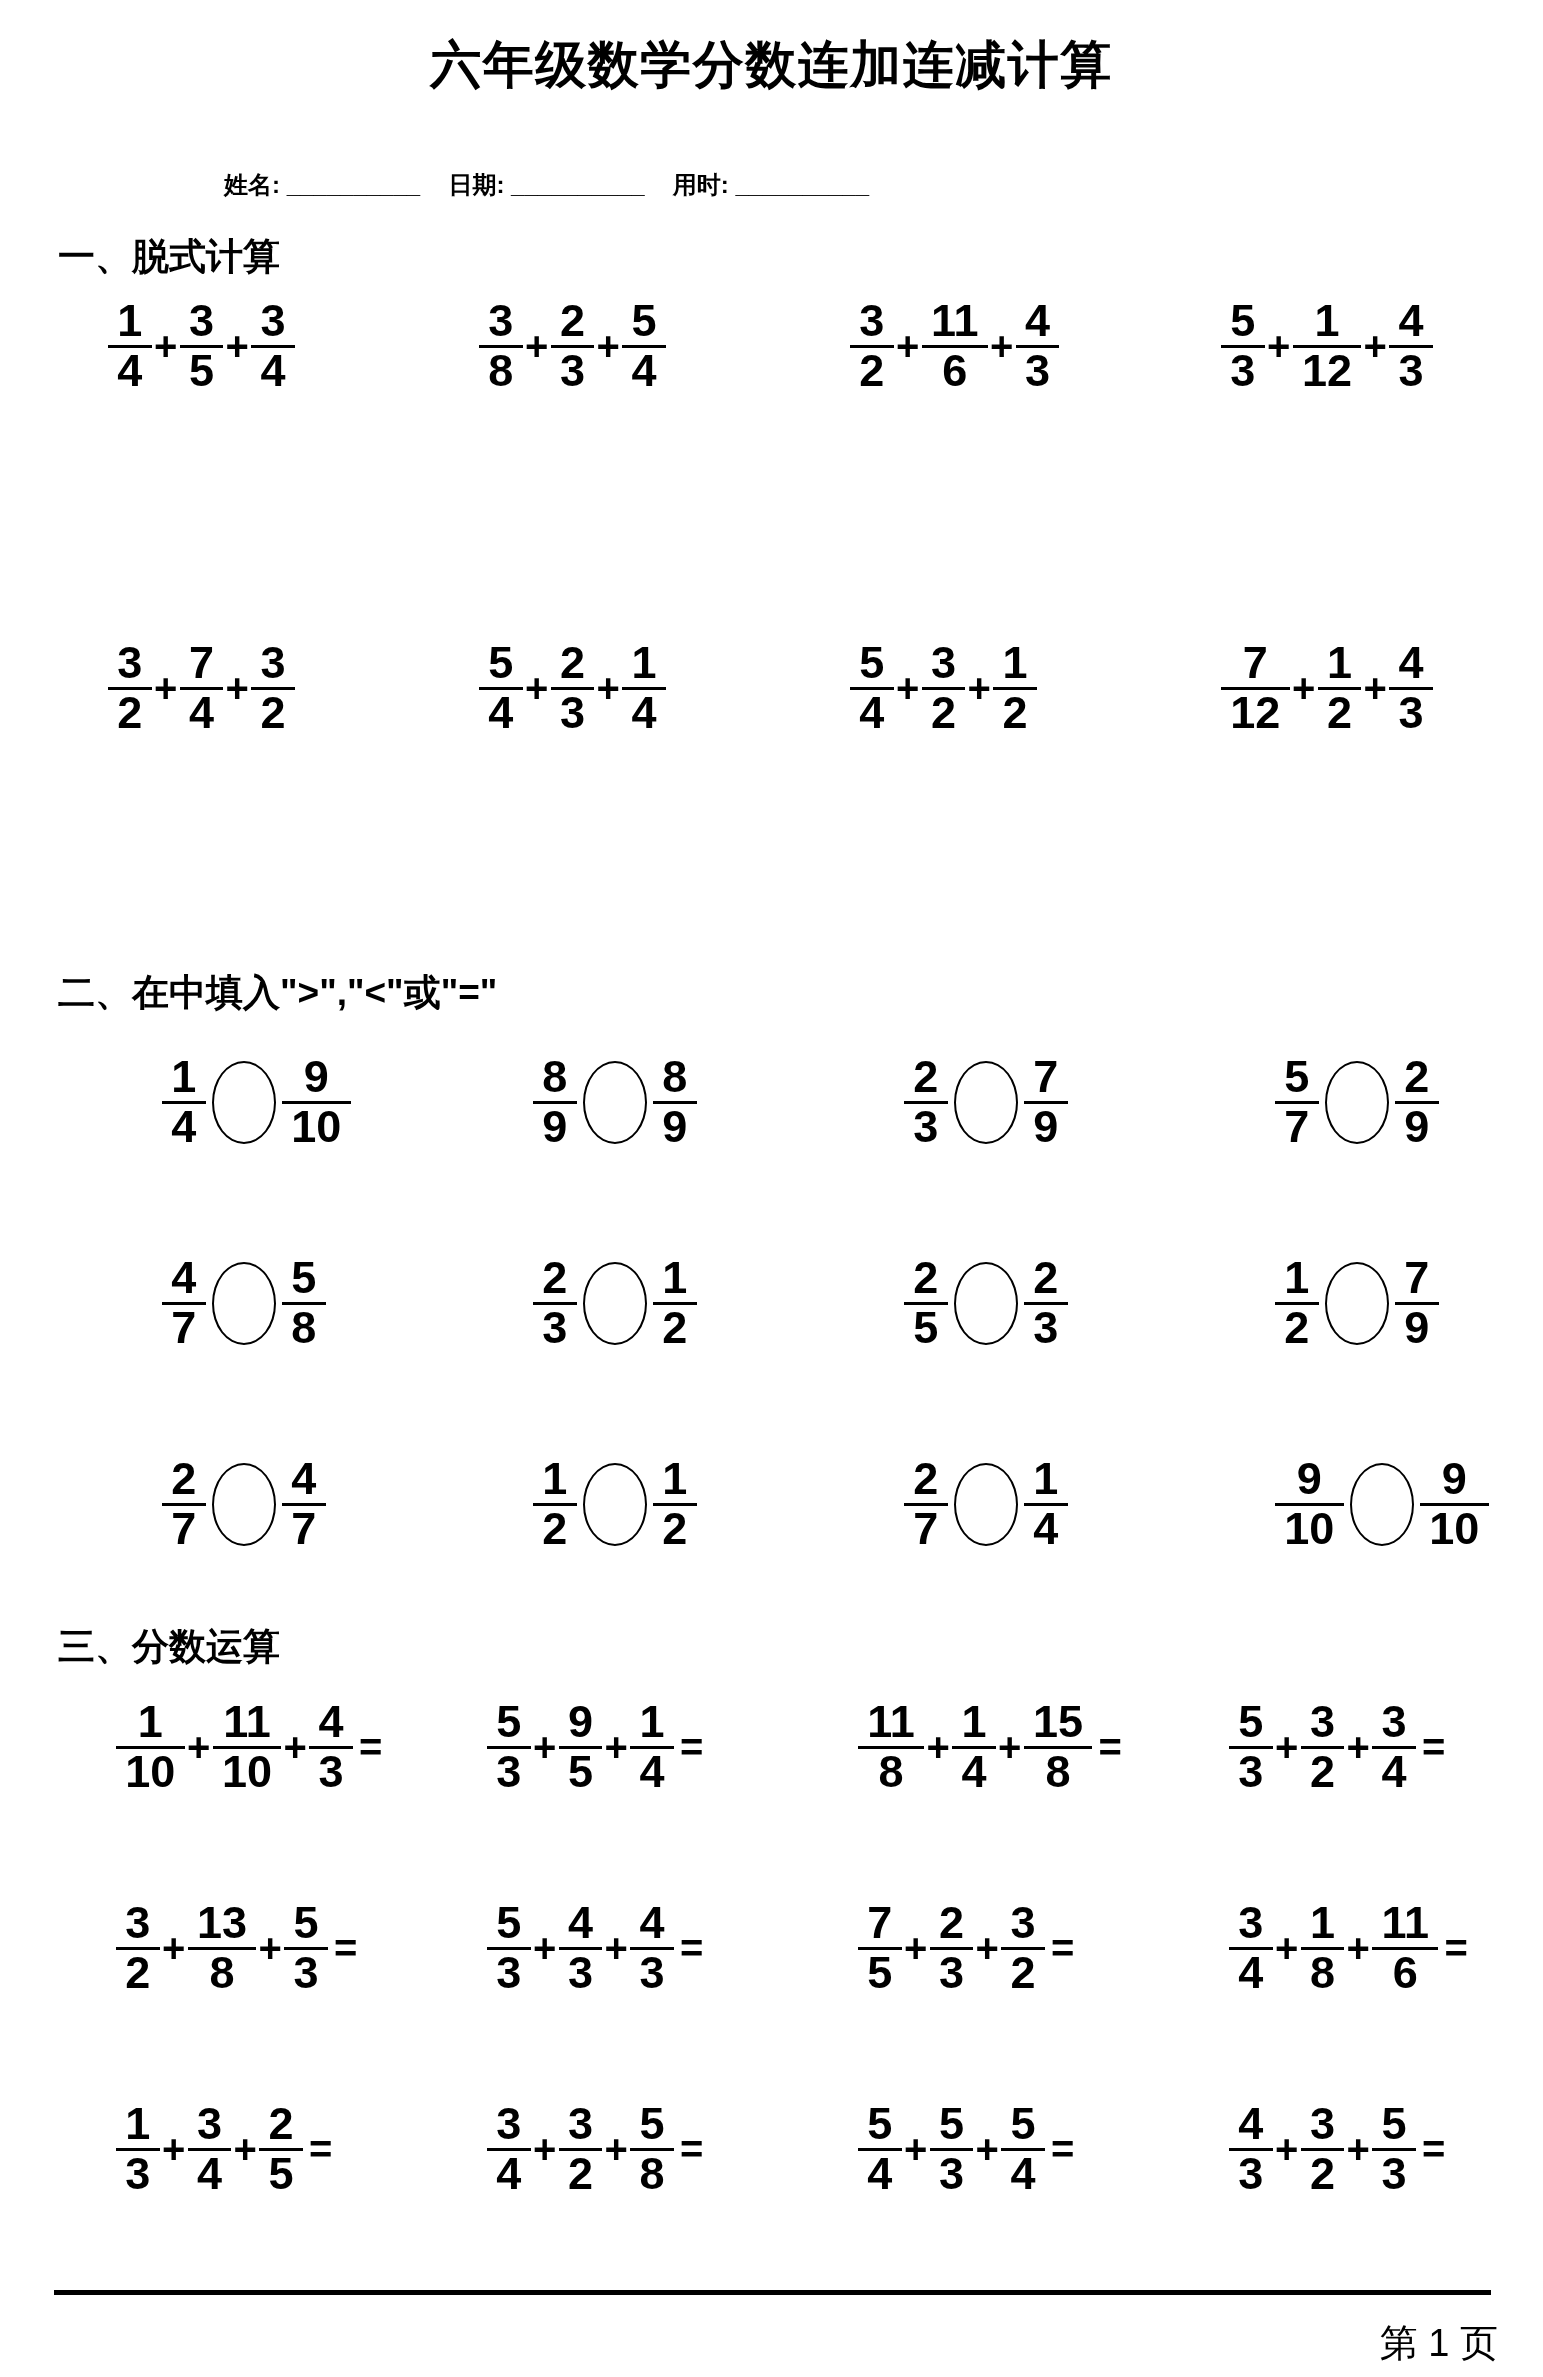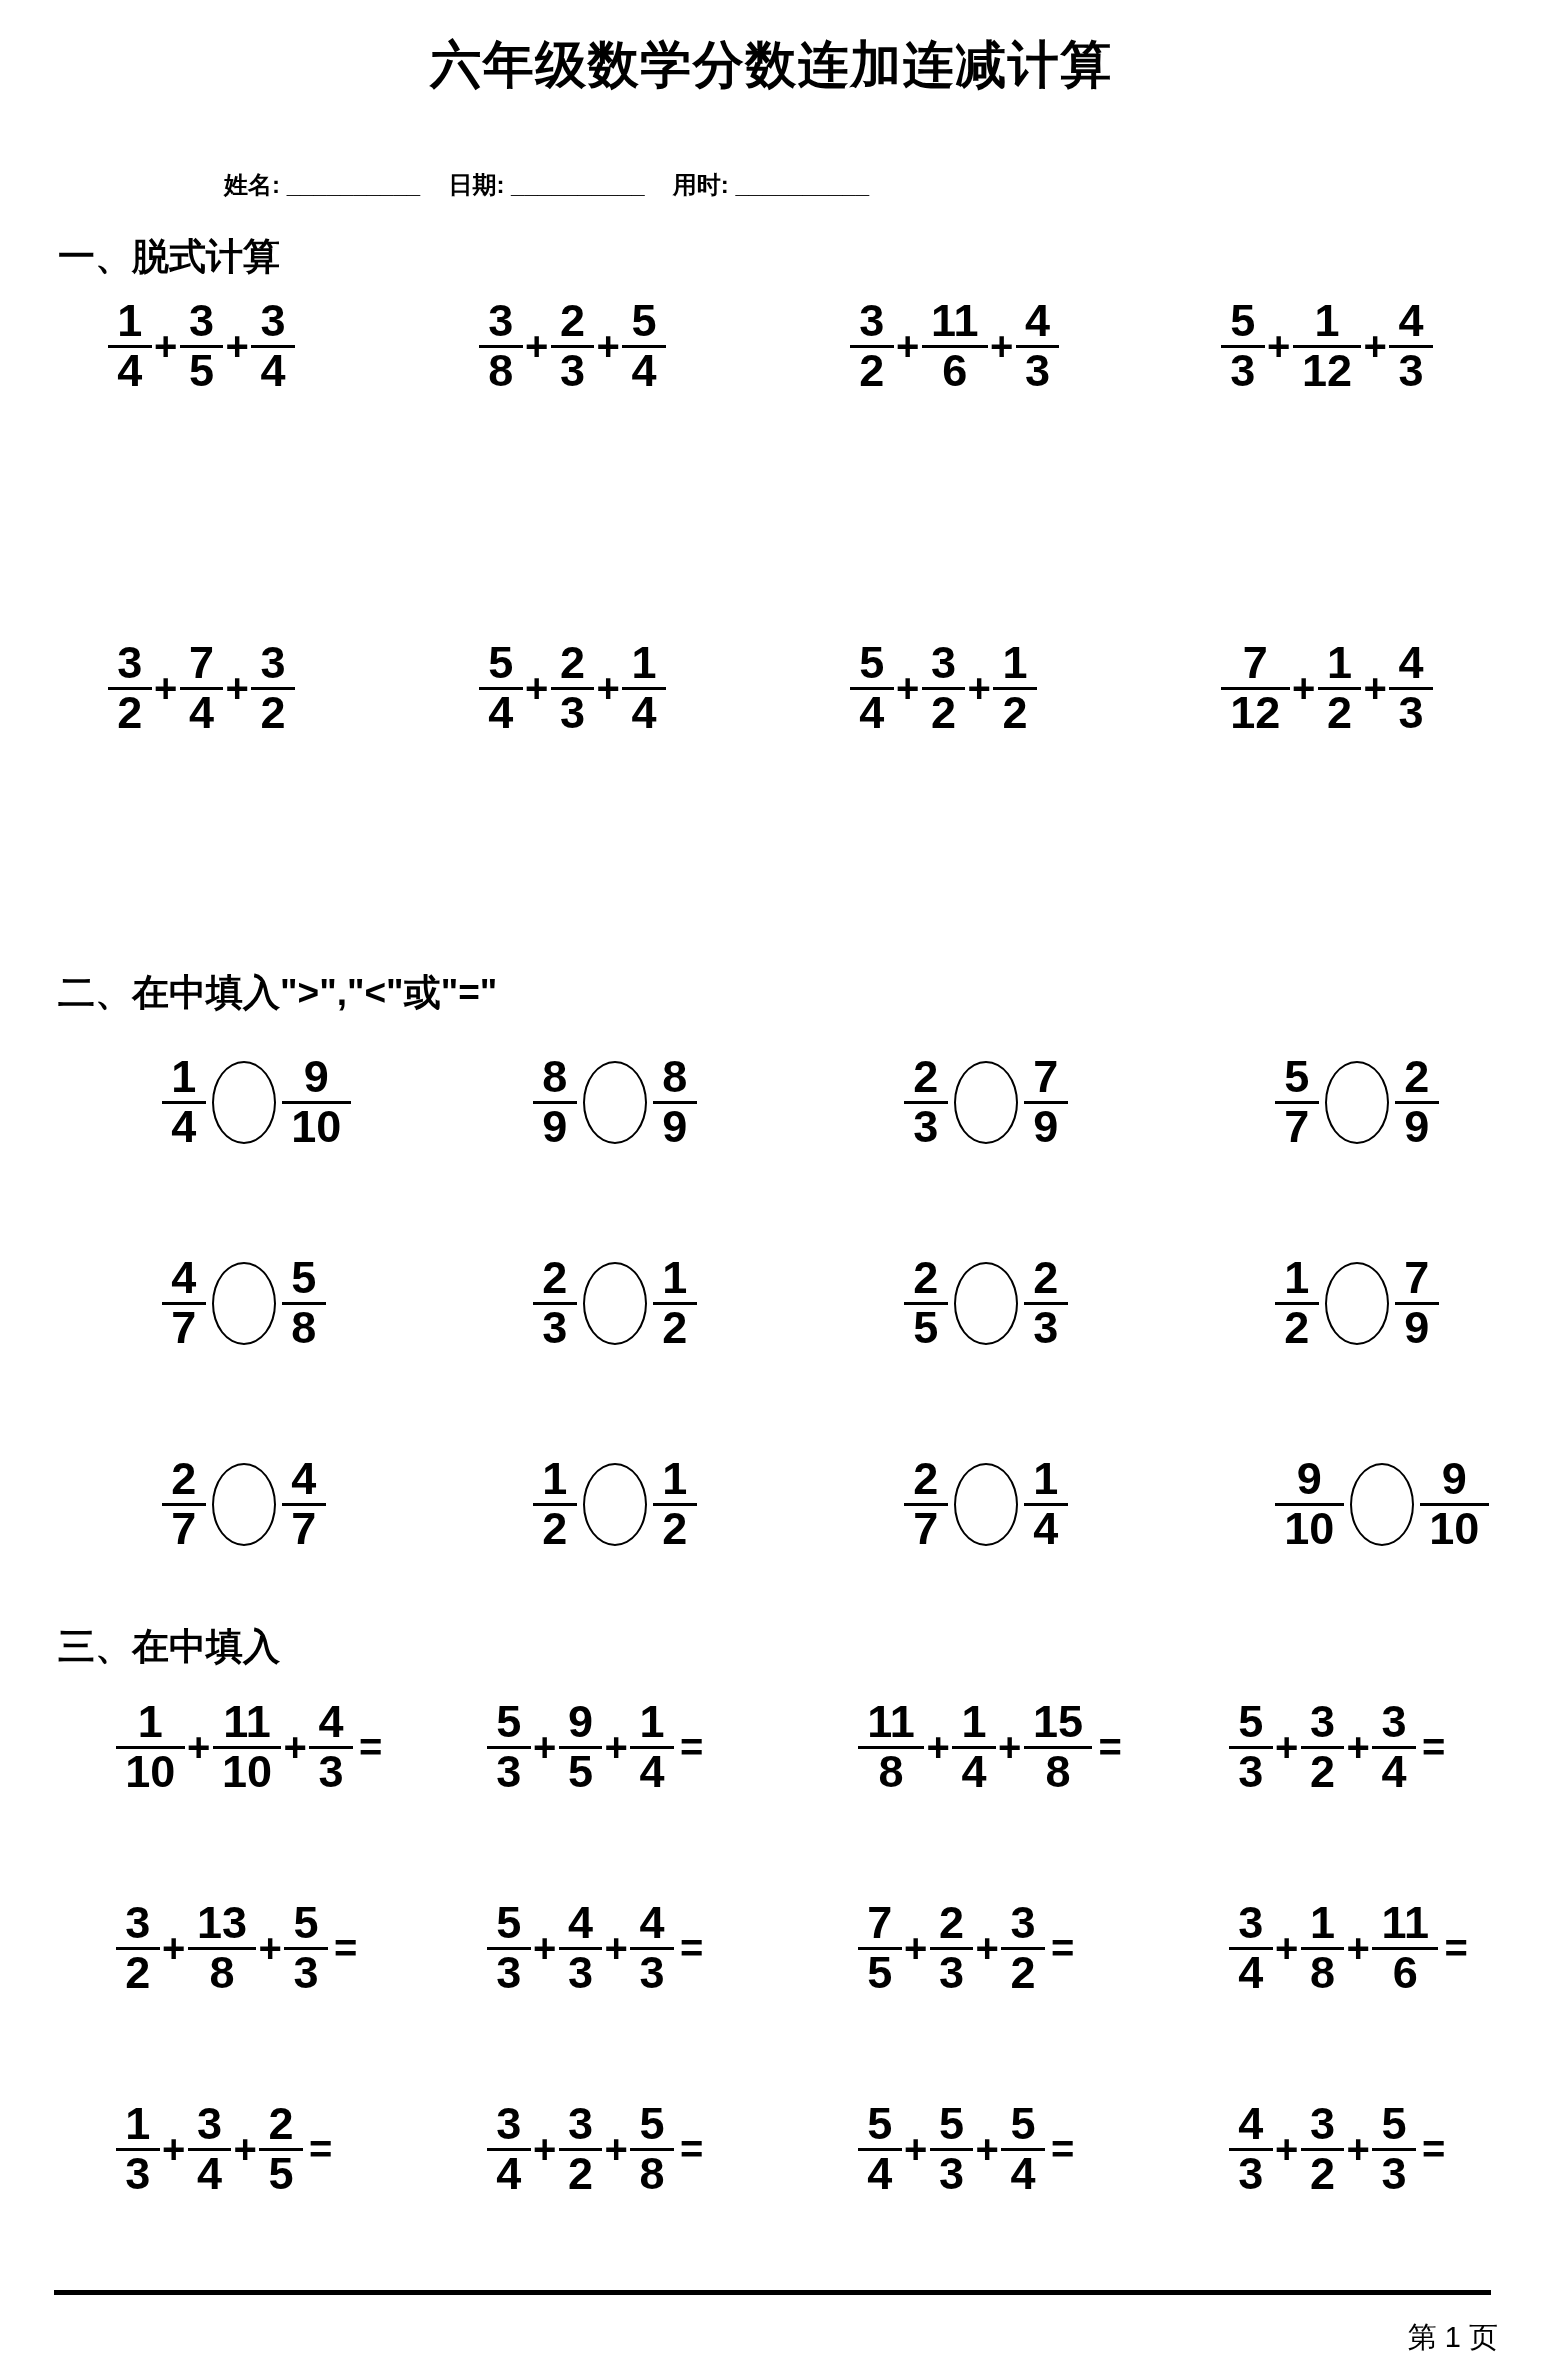--- a/index.html
+++ b/index.html
@@ -78,21 +78,21 @@
   }
   .footer-line{
     position:absolute;
     top:2290px; left:54px;
     width:1437px; height:5.4px;
     background:#000;
   }
   .footer-text{
     position:absolute;
     top:2318px; right:45px;
-    font-size:29px;
+    font-size:38px;
     font-weight:normal;
   }
   
   #s1h{top:232px;} #s2h{top:968px;} #s3h{top:1622px;}
   #r0{top:298px;}  #r1{top:640px;}
   #r2{top:1054px;} #r3{top:1255px;} #r4{top:1456px;}
   #r5{top:1699px;} #r6{top:1900px;} #r7{top:2101px;}
   #r0,#r1{padding-left:108px;}
   #r2,#r3,#r4{padding-left:162px;}
   #r5,#r6,#r7{padding-left:116px;}
@@ -428,21 +428,21 @@
         </span>
         <span class="circle"></span>
         <span class="frac">
           <span class="num">9</span>
           <span class="bar"></span>
           <span class="den">10</span>
         </span>
       </span>
     </div>
 
-  <div id="s3h" class="sec-heading">三、在中填入</div>
+  <div id="s3h" class="sec-heading">三、分数运算</div>
   <div id="r5" class="prob-row">
       <span class="problem">
         <span class="frac">
           <span class="num">1</span>
           <span class="bar"></span>
           <span class="den">10</span>
         </span>
         <span class="op">+</span>
         <span class="frac">
           <span class="num">11</span>

